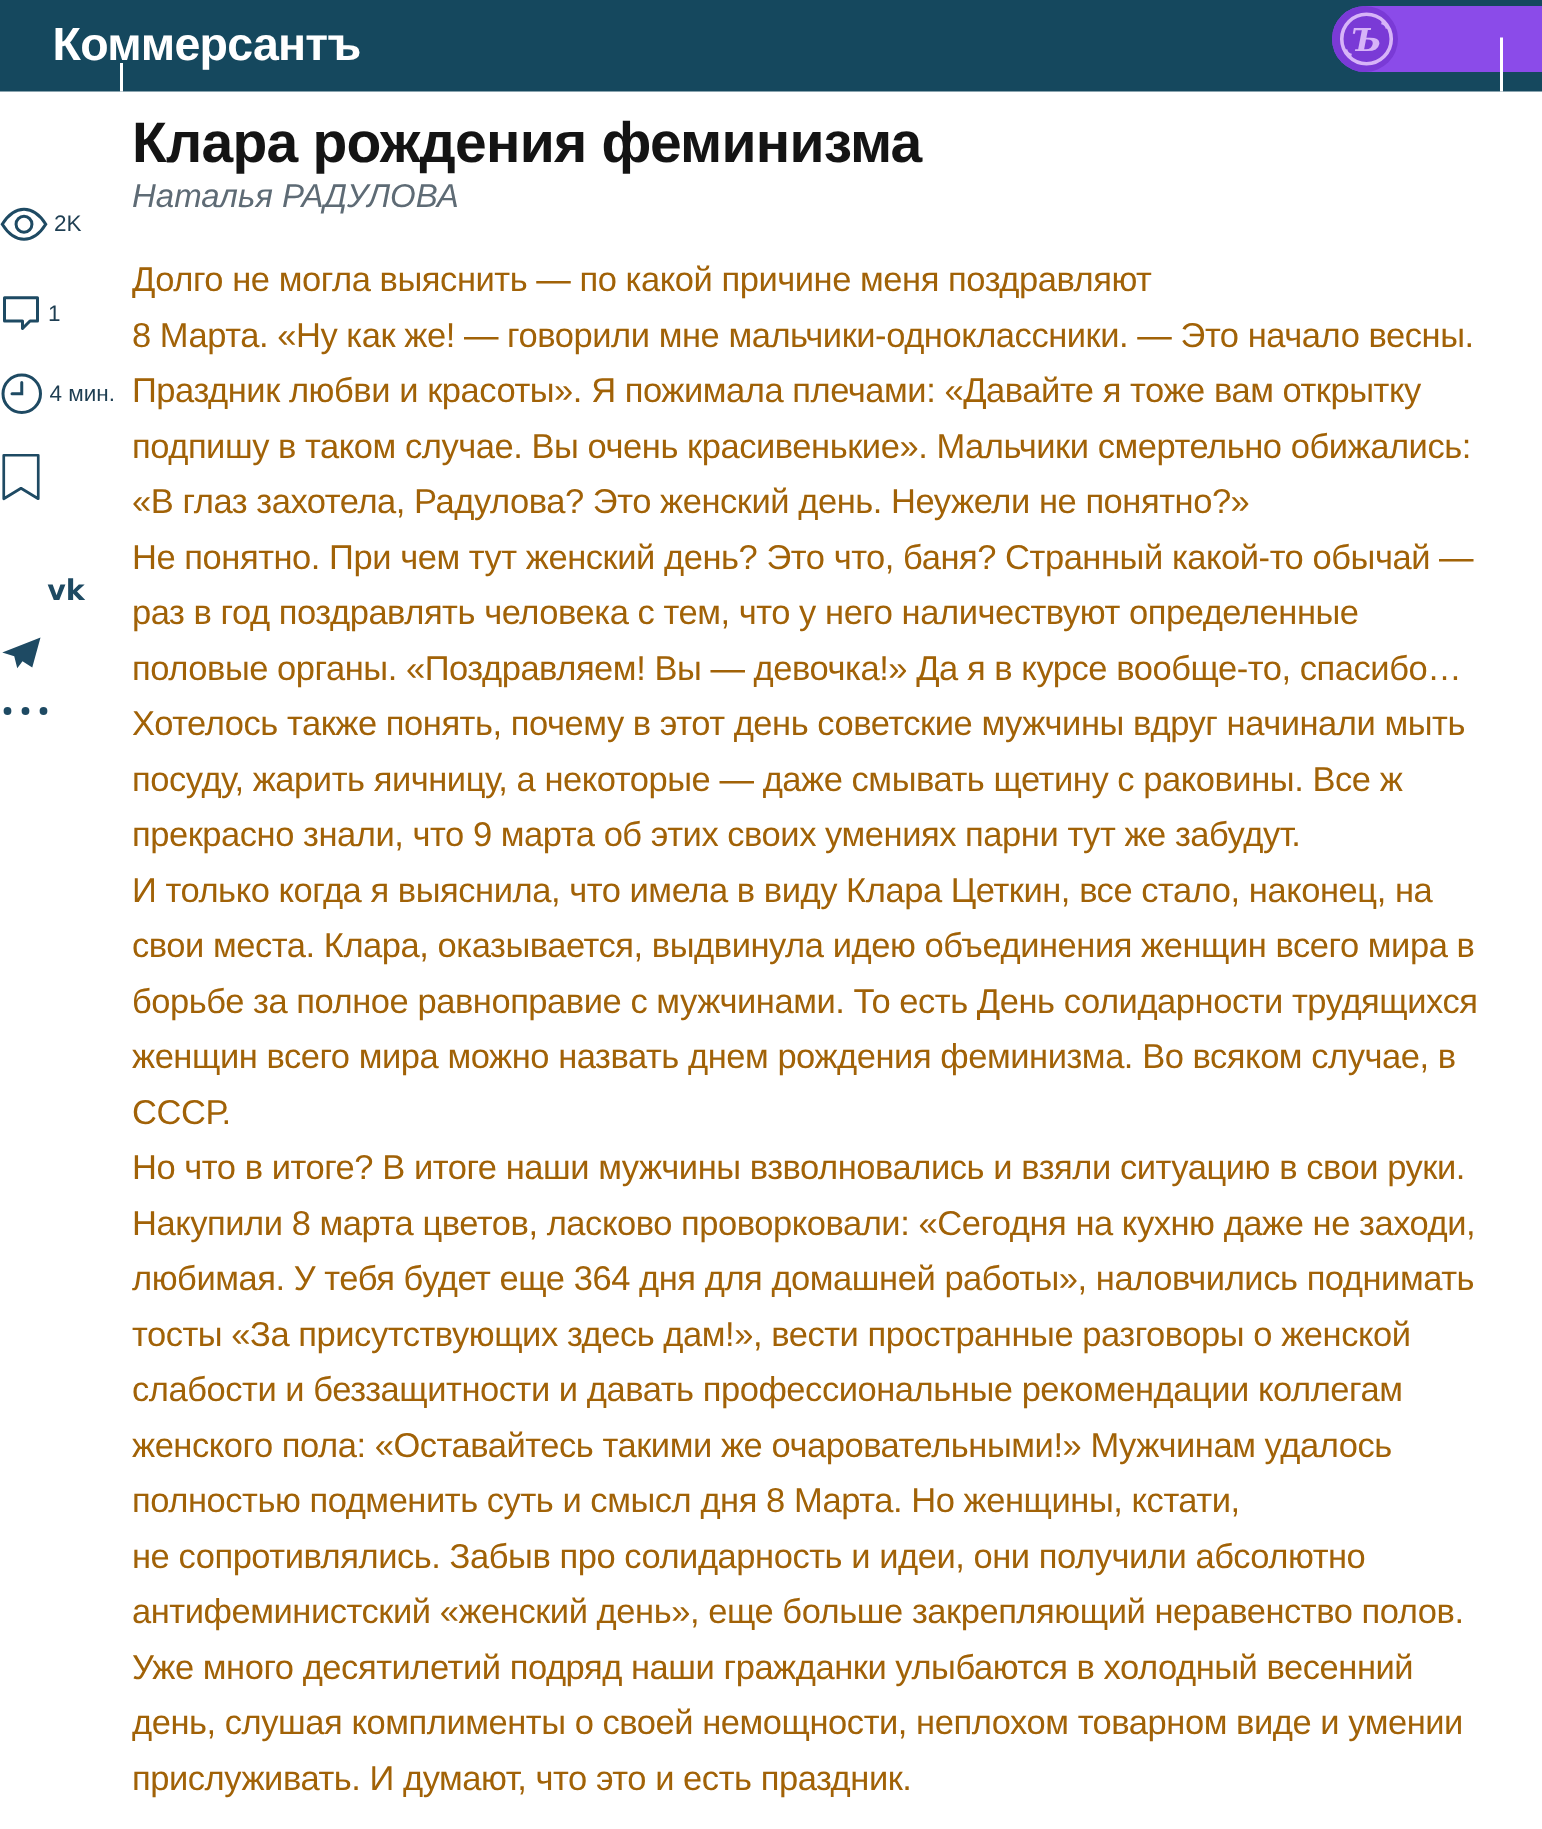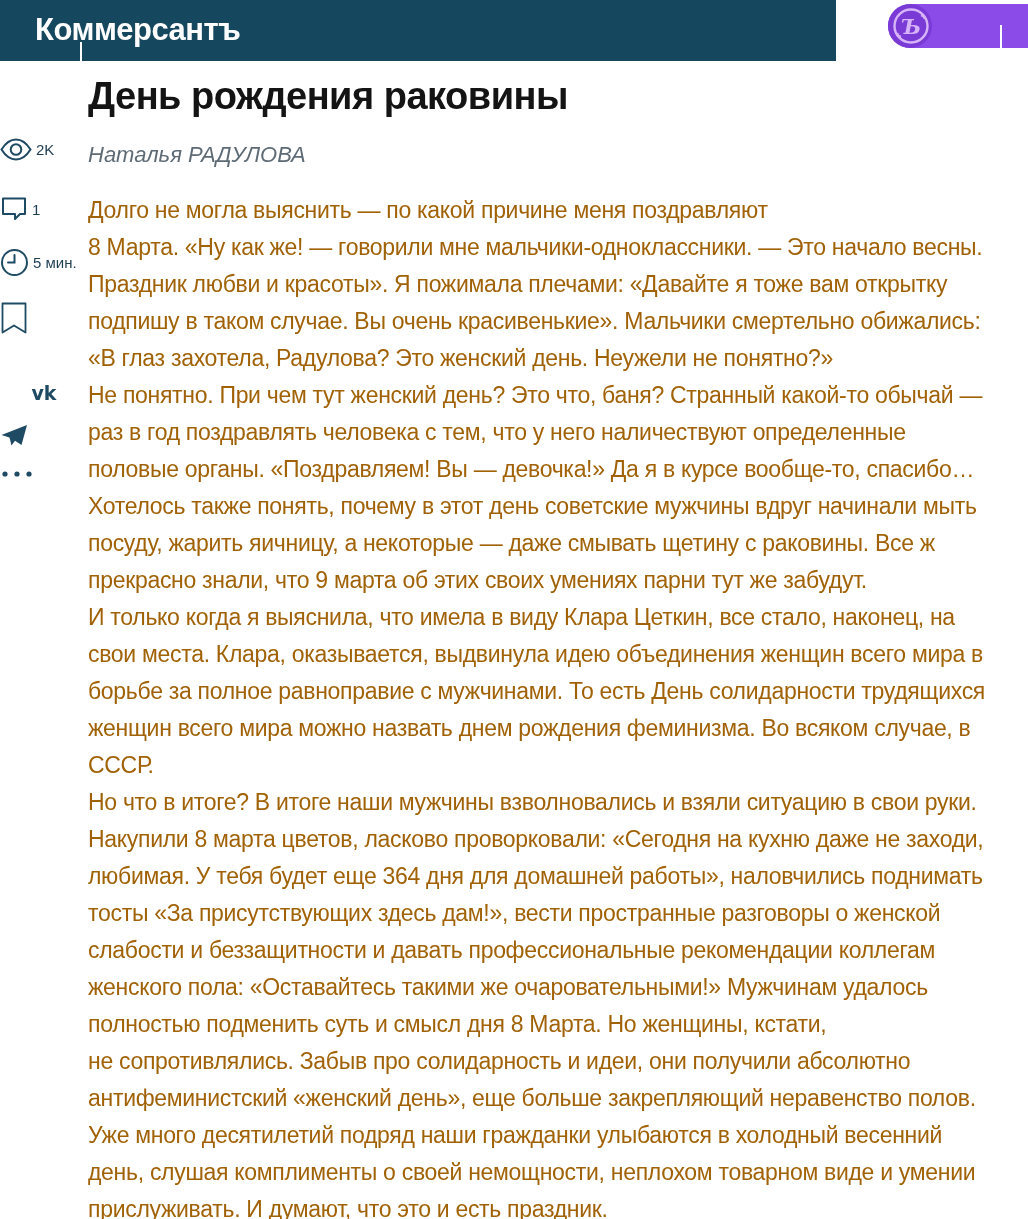--- a/index.html
+++ b/index.html
@@ -7,21 +7,21 @@
     width: 1028px; height: 1219px;
     overflow: hidden;
     background: #ffffff;
     font-family: "Liberation Sans", sans-serif;
   }
   .page { position: relative; width: 1028px; height: 1219px; }
 
   
   .topbar {
     position: absolute; top: 0; left: 0;
-    width: 836px; height: 61px;
+    width: 1028px; height: 61px;
     background: #15485e;
     z-index: 2;
   }
   .logo {
     position: absolute; left: 35px; top: 12px;
     font-size: 31px; font-weight: 700; color: #ffffff;
     letter-spacing: -0.5px; line-height: 36px;
     cursor: pointer;
   }
   .caret { position: absolute; background: #ffffff; z-index: 6; }
@@ -64,21 +64,20 @@
   main {
     position: absolute; left: 88px; top: 61px;
     width: 900px; padding-top: 13px;
   }
   h1 {
     margin: 0;
     font-size: 38px; font-weight: 700; color: #141414;
     letter-spacing: -0.5px; line-height: 44px;
   }
   .author {
-    margin-top: 24px;
     font-size: 22px; font-style: italic; color: #5e6b75;
     line-height: 26px; cursor: pointer;
   }
   article { margin-top: 24px; }
   article p {
     margin: 0;
     font-size: 23px; line-height: 37px;
     letter-spacing: -0.3px;
     color: #a16207;
     white-space: pre-line;
@@ -119,21 +118,21 @@
         <path d="M3 2.5 H25 V18 H20 L15 23 V18 H3 Z" fill="none" stroke="#1e4a63" stroke-width="2" stroke-linejoin="round"></path>
       </svg>
       <span class="rail-label">1</span>
     </div>
 
     <div class="rail-item it-read">
       <svg width="29" height="29" viewBox="0 0 29 29">
         <circle cx="14.5" cy="14.5" r="12.5" fill="none" stroke="#1e4a63" stroke-width="2"></circle>
         <path d="M14.5 7 V14.5 H8" fill="none" stroke="#1e4a63" stroke-width="2" stroke-linecap="round"></path>
       </svg>
-      <span class="rail-label">5 мин.</span>
+      <span class="rail-label">4 мин.</span>
     </div>
 
     <div class="rail-item it-bookmark">
       <svg width="28" height="33" viewBox="0 0 28 33">
         <path d="M2.5 1.5 H25.5 V30.5 L14 23.5 L2.5 30.5 Z" fill="none" stroke="#1e4a63" stroke-width="1.8" stroke-linejoin="round"></path>
       </svg>
     </div>
 
     <div class="rail-item it-vk">
       <svg width="32" height="20" viewBox="0 0 32 20">
@@ -151,21 +150,21 @@
       <svg width="34" height="8" viewBox="0 0 34 8">
         <circle cx="5" cy="4" r="2.6" fill="#1e4a63"></circle>
         <circle cx="17" cy="4" r="2.6" fill="#1e4a63"></circle>
         <circle cx="29" cy="4" r="2.6" fill="#1e4a63"></circle>
       </svg>
     </div>
 
   </aside>
 
   <main>
-    <h1>День рождения раковины</h1>
+    <h1>Клара рождения феминизма</h1>
     <div class="author">Наталья РАДУЛОВА</div>
     <article>
       <p>Долго не могла выяснить — по какой причине меня поздравляют
 8 Марта. «Ну как же! — говорили мне мальчики-одноклассники. — Это начало весны. Праздник любви и красоты». Я пожимала плечами: «Давайте я тоже вам открытку подпишу в таком случае. Вы очень красивенькие». Мальчики смертельно обижались: «В глаз захотела, Радулова? Это женский день. Неужели не понятно?»</p>
       <p>Не понятно. При чем тут женский день? Это что, баня? Странный какой-то обычай — раз в год поздравлять человека с тем, что у него наличествуют определенные половые органы. «Поздравляем! Вы — девочка!» Да я в курсе вообще-то, спасибо… Хотелось также понять, почему в этот день советские мужчины вдруг начинали мыть посуду, жарить яичницу, а некоторые — даже смывать щетину с раковины. Все ж прекрасно знали, что 9 марта об этих своих умениях парни тут же забудут.</p>
       <p>И только когда я выяснила, что имела в виду Клара Цеткин, все стало, наконец, на свои места. Клара, оказывается, выдвинула идею объединения женщин всего мира в борьбе за полное равноправие с мужчинами. То есть День солидарности трудящихся женщин всего мира можно назвать днем рождения феминизма. Во всяком случае, в СССР.</p>
       <p>Но что в итоге? В итоге наши мужчины взволновались и взяли ситуацию в свои руки. Накупили 8 марта цветов, ласково проворковали: «Сегодня на кухню даже не заходи, любимая. У тебя будет еще 364 дня для домашней работы», наловчились поднимать тосты «За присутствующих здесь дам!», вести пространные разговоры о женской слабости и беззащитности и давать профессиональные рекомендации коллегам женского пола: «Оставайтесь такими же очаровательными!» Мужчинам удалось полностью подменить суть и смысл дня 8 Марта. Но женщины, кстати,
 не сопротивлялись. Забыв про солидарность и идеи, они получили абсолютно антифеминистский «женский день», еще больше закрепляющий неравенство полов.</p>
       <p>Уже много десятилетий подряд наши гражданки улыбаются в холодный весенний день, слушая комплименты о своей немощности, неплохом товарном виде и умении прислуживать. И думают, что это и есть праздник.</p>
     </article>

